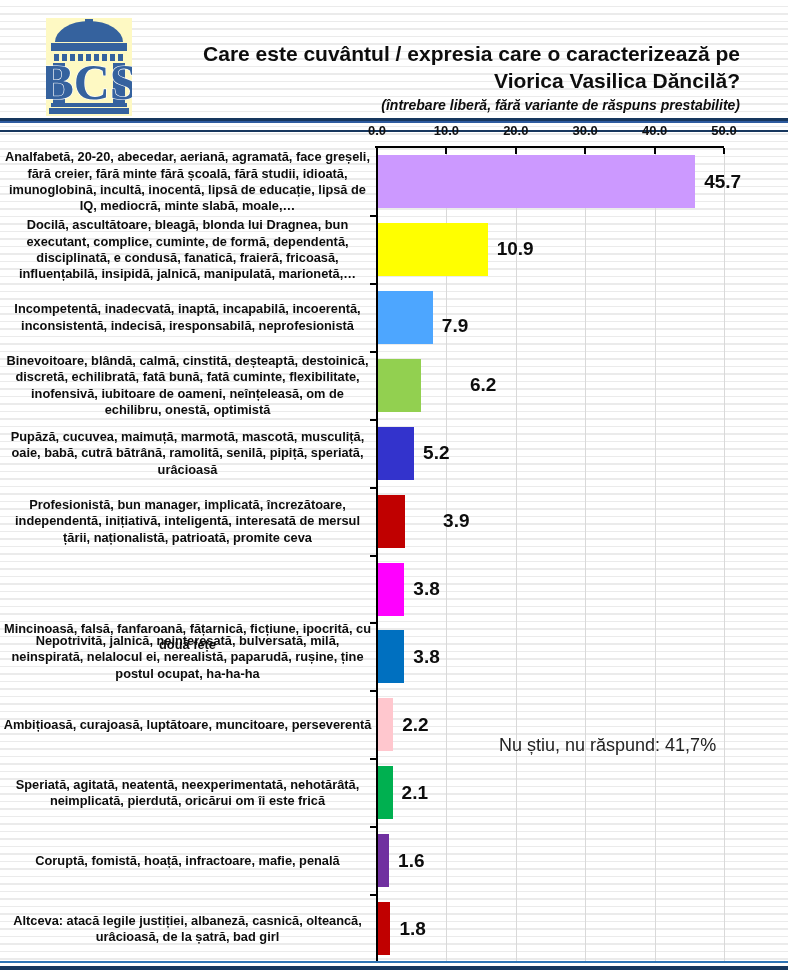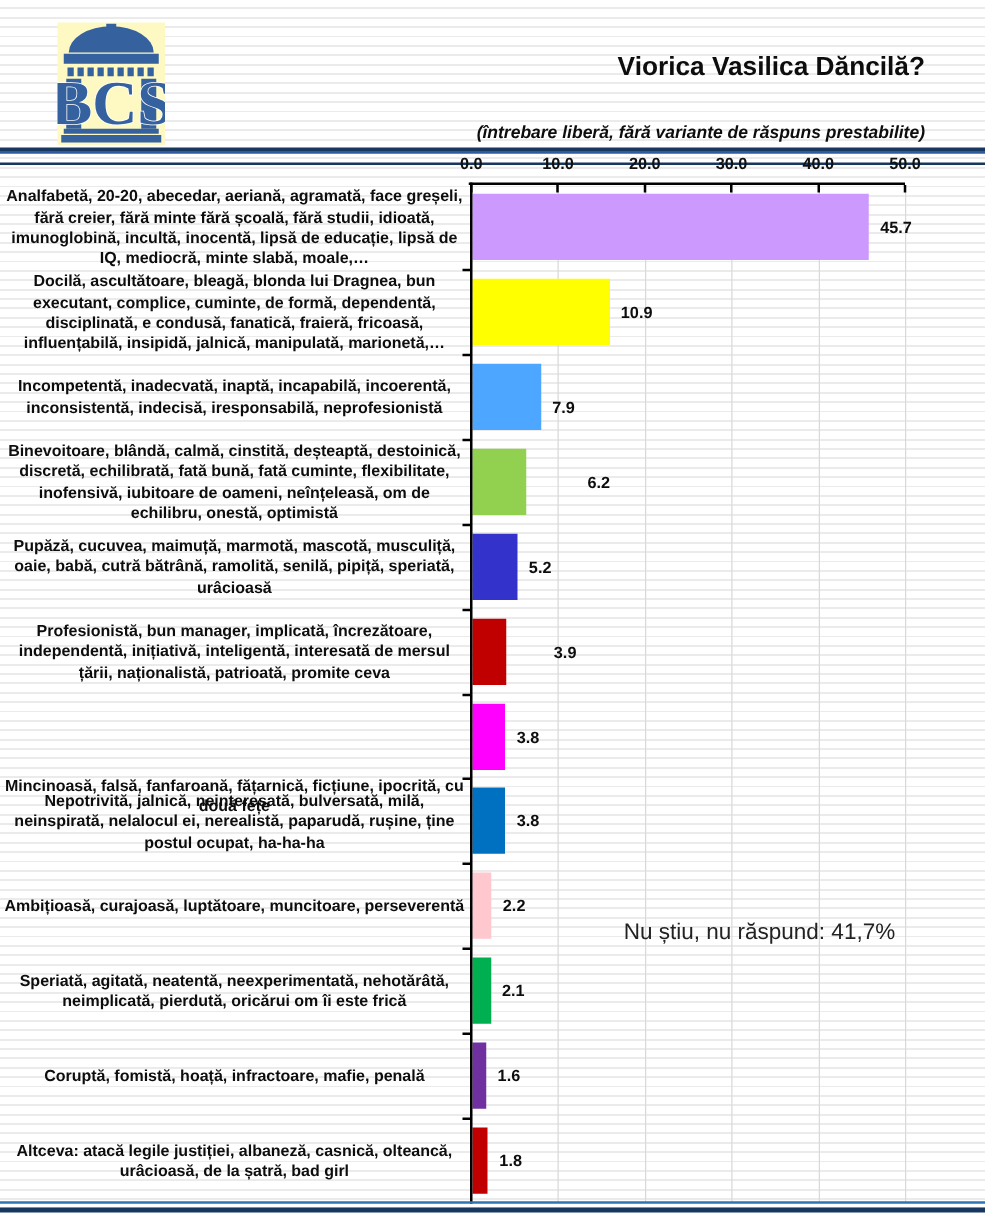--- a/index.html
+++ b/index.html
@@ -23,21 +23,21 @@
   .x-tick-label{top:123px;width:44px;text-align:center;font-size:13px;font-weight:bold;color:#111;}
   #x-axis-line{left:375px;top:146px;width:349px;height:2px;background:#000;}
   .x-tick-mark{top:148px;width:2px;height:6px;background:#000;}
   #y-axis-line{left:376px;top:146px;width:2px;height:817px;background:#000;}
   .y-tick-mark{left:370px;width:7px;height:2px;background:#000;}
   .v-gridline{top:148px;width:1px;height:814px;background:#d9d9d9;}
   
   .cat-label{left:2px;width:371px;display:flex;align-items:center;justify-content:center;
     text-align:center;font-size:12.8px;font-weight:bold;color:#0d0d0d;line-height:16.3px;}
   .bar{left:378px;height:53px;}
-  .bar-value{font-size:13px;font-weight:bold;color:#0d0d0d;white-space:nowrap;}
+  .bar-value{font-size:19px;font-weight:bold;color:#0d0d0d;white-space:nowrap;}
   #annotation{left:499px;top:735px;font-size:18px;color:#222;white-space:nowrap;}
 </style>
 </head>
 <body>
 
 <div class="abs" id="logo-box">
   <svg width="86" height="98" viewBox="0 0 86 98">
     <rect x="39" y="1" width="8" height="5" fill="#35629E"></rect>
     <path d="M 9 24 A 34 21 0 0 1 77 24 Z" fill="#35629E"></path>
     <rect x="5" y="25" width="76" height="8" fill="#35629E"></rect>
@@ -54,20 +54,21 @@
     </g>
     <rect x="7" y="45" width="12" height="40" fill="#35629E"></rect>
     <rect x="67" y="45" width="12" height="40" fill="#35629E"></rect>
     <rect x="5" y="85" width="76" height="4" fill="#35629E"></rect>
     <rect x="3" y="90" width="80" height="6" fill="#35629E"></rect>
     <text x="43" y="81" text-anchor="middle" font-family="Liberation Serif, serif" font-weight="bold" font-size="50" fill="#35629E" stroke="#ffffff" stroke-width="1.2" paint-order="stroke">BCS</text>
   </svg>
 </div>
 
 <div class="abs" id="title-block">
+  <div class="title-line">Care este cuvântul / expresia care o caracterizează pe</div>
   <div class="title-line">Viorica Vasilica Dăncilă?</div>
 </div>
 <div class="abs" id="subtitle">(întrebare liberă, fără variante de răspuns prestabilite)</div>
 
 <div class="abs" id="rule-thick"></div>
 <div class="abs" id="rule-thin"></div>
 
 <div id="chart">
     <div class="abs v-gridline" style="left: 446.4px;"></div>
     <div class="abs v-gridline" style="left: 515.8px;"></div>

